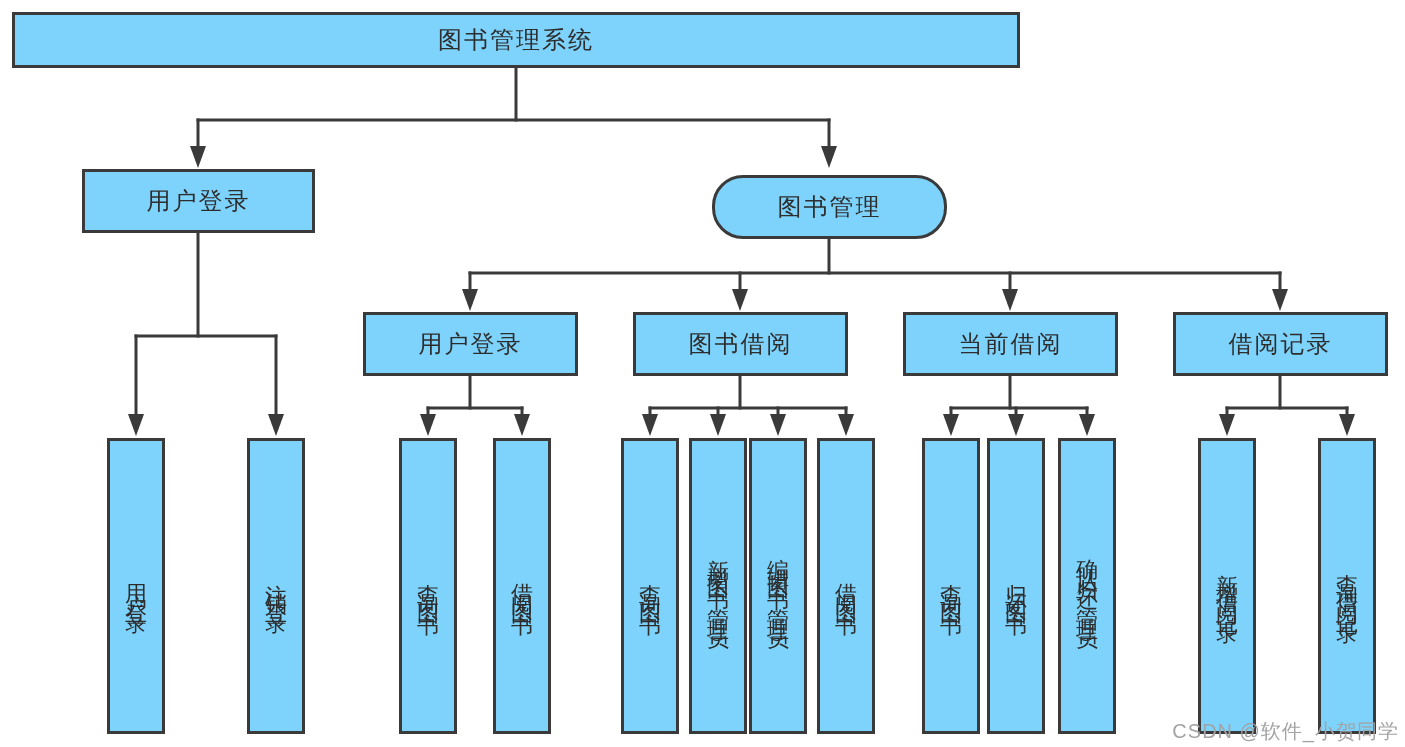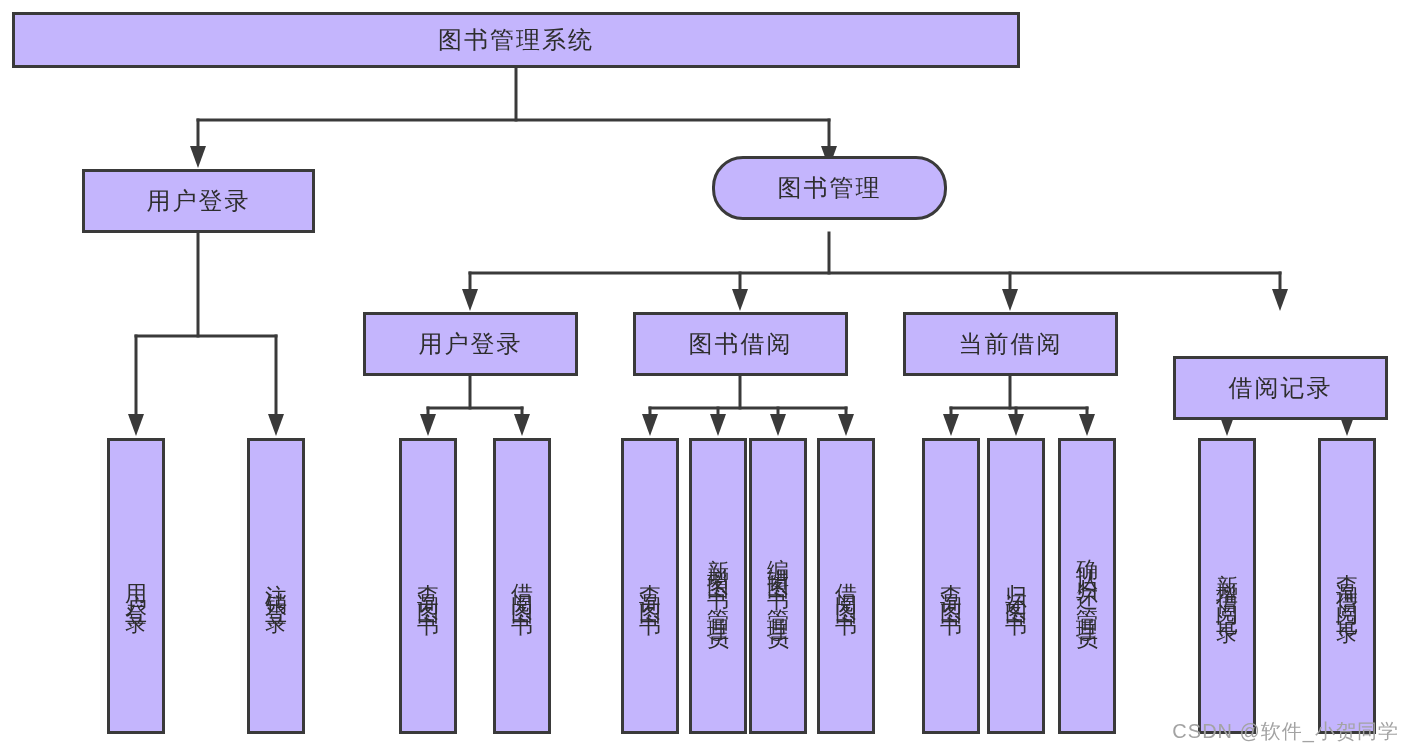--- a/index.html
+++ b/index.html
@@ -14,21 +14,21 @@
   .connectors {
     position: absolute;
     left: 0; top: 0;
     width: 1405px; height: 747px;
     pointer-events: none;
   }
   .node {
     position: absolute;
     box-sizing: border-box;
     border: 3px solid #3a3a3a;
-    background: #c4b5fd;
+    background: #7dd3fc;
     color: #2d2d2d;
     display: flex;
     align-items: center;
     justify-content: center;
     font-size: 24px;
     letter-spacing: 2px;
     white-space: nowrap;
     text-align: center;
   }
   .leaf {
@@ -117,26 +117,26 @@
       <polygon points="1008,414 1024,414 1016,436"></polygon>
       <polygon points="1079,414 1095,414 1087,436"></polygon>
       <polygon points="1219,414 1235,414 1227,436"></polygon>
       <polygon points="1339,414 1355,414 1347,436"></polygon>
     </g>
   </svg>
 
   <div class="node" style="left:12px; top:12px; width:1008px; height:56px;">图书管理系统</div>
 
   <div class="node" style="left:82px; top:169px; width:233px; height:64px;">用户登录</div>
-  <div class="node" style="left:712px; top:156px; width:235px; height:64px;border-radius:31px;">图书管理</div>
+  <div class="node" style="left:712px; top:175px; width:235px; height:64px;border-radius:31px;">图书管理</div>
 
   <div class="node" style="left:363px; top:312px; width:215px; height:64px;">用户登录</div>
   <div class="node" style="left:903px; top:312px; width:215px; height:64px;">当前借阅</div>
   <div class="node" style="left:633px; top:312px; width:215px; height:64px;">图书借阅</div>
-  <div class="node" style="left:1173px; top:312px; width:215px; height:64px;margin-top:44px;">借阅记录</div>
+  <div class="node" style="left:1173px; top:312px; width:215px; height:64px;">借阅记录</div>
 
   <div class="node leaf" style="left:107px; top:438px; width:58px; height:296px;">用户登录</div>
   <div class="node leaf" style="left:247px; top:438px; width:58px; height:296px;">注销登录</div>
 
   <div class="node leaf" style="left:399px; top:438px; width:58px; height:296px;">查询图书</div>
   <div class="node leaf" style="left:493px; top:438px; width:58px; height:296px;">借阅图书</div>
 
   <div class="node leaf" style="left:621px; top:438px; width:58px; height:296px;">查询图书</div>
   <div class="node leaf" style="left:689px; top:438px; width:58px; height:296px;">新增图书（管理员）</div>
   <div class="node leaf" style="left:749px; top:438px; width:58px; height:296px;">编辑图书（管理员）</div>

